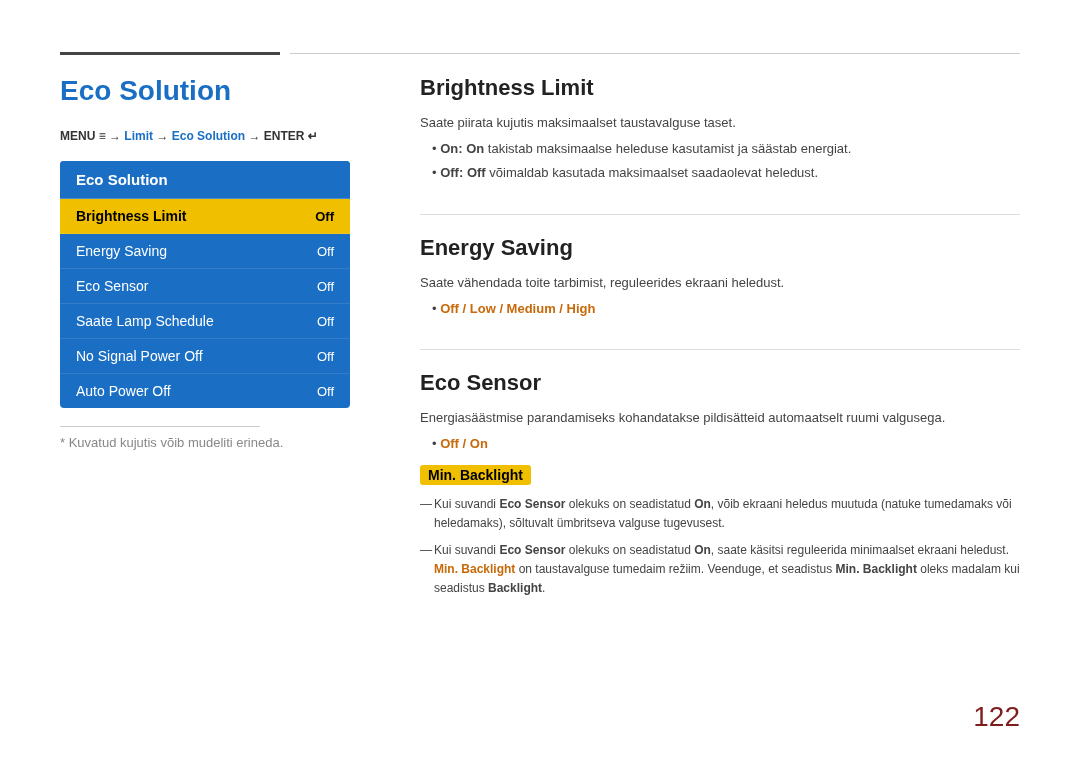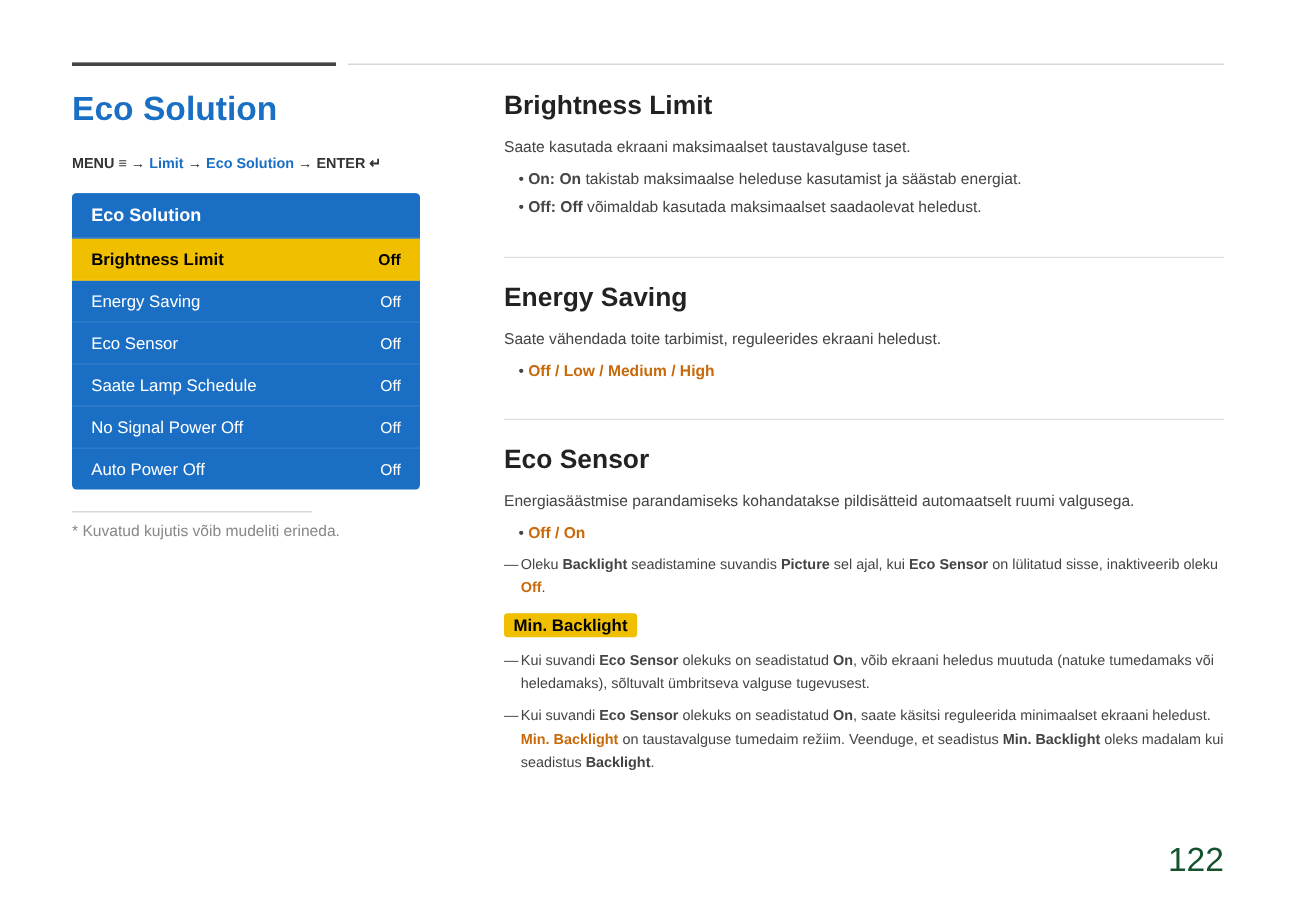--- a/index.html
+++ b/index.html
@@ -194,21 +194,21 @@
       position: absolute;
       left: 0;
     }
 
     
     .page-number {
       position: absolute;
       bottom: 30px;
       right: 60px;
       font-size: 28px;
-      color: #14532d;
+      color: #7f1d1d;
       font-weight: 300;
     }
 
     
     .section-divider {
       width: 100%;
       height: 1px;
       background: #ddd;
       margin-bottom: 20px;
     }
@@ -265,21 +265,21 @@
   <div class="left-note">
     <div class="note-divider"></div>
     <div class="note-text">* Kuvatud kujutis võib mudeliti erineda.</div>
   </div>
 </div>
 
 <div class="right-panel">
 
   <div class="section">
     <div class="section-title">Brightness Limit</div>
-    <div class="section-desc">Saate kasutada ekraani maksimaalset taustavalguse taset.</div>
+    <div class="section-desc">Saate piirata kujutis maksimaalset taustavalguse taset.</div>
     <div class="section-bullet">
       <span class="bold-text">On: On</span> takistab maksimaalse heleduse kasutamist ja säästab energiat.
     </div>
     <div class="section-bullet">
       <span class="bold-text">Off: Off</span> võimaldab kasutada maksimaalset saadaolevat heledust.
     </div>
   </div>
 
   <div class="section-divider"></div>
 
@@ -292,23 +292,20 @@
   </div>
 
   <div class="section-divider"></div>
 
   <div class="section">
     <div class="section-title">Eco Sensor</div>
     <div class="section-desc">Energiasäästmise parandamiseks kohandatakse pildisätteid automaatselt ruumi valgusega.</div>
     <div class="section-bullet">
       <span class="orange">Off / On</span>
     </div>
-    <div class="dash-note">
-      Oleku <span class="bold-text">Backlight</span> seadistamine suvandis <span class="bold-text">Picture</span> sel ajal, kui <span class="bold-text">Eco Sensor</span> on lülitatud sisse, inaktiveerib oleku <span class="bold-text orange">Off</span>.
-    </div>
     <div class="min-backlight-badge">Min. Backlight</div>
     <div class="long-note dash">
       Kui suvandi <span class="bold-text">Eco Sensor</span> olekuks on seadistatud <span class="bold-text">On</span>, võib ekraani heledus muutuda (natuke tumedamaks või heledamaks), sõltuvalt ümbritseva valguse tugevusest.
     </div>
     <div class="long-note dash">
       Kui suvandi <span class="bold-text">Eco Sensor</span> olekuks on seadistatud <span class="bold-text">On</span>, saate käsitsi reguleerida minimaalset ekraani heledust. <span class="bold-text orange">Min. Backlight</span> on taustavalguse tumedaim režiim. Veenduge, et seadistus <span class="bold-text">Min. Backlight</span> oleks madalam kui seadistus <span class="bold-text">Backlight</span>.
     </div>
   </div>
 </div>
 

